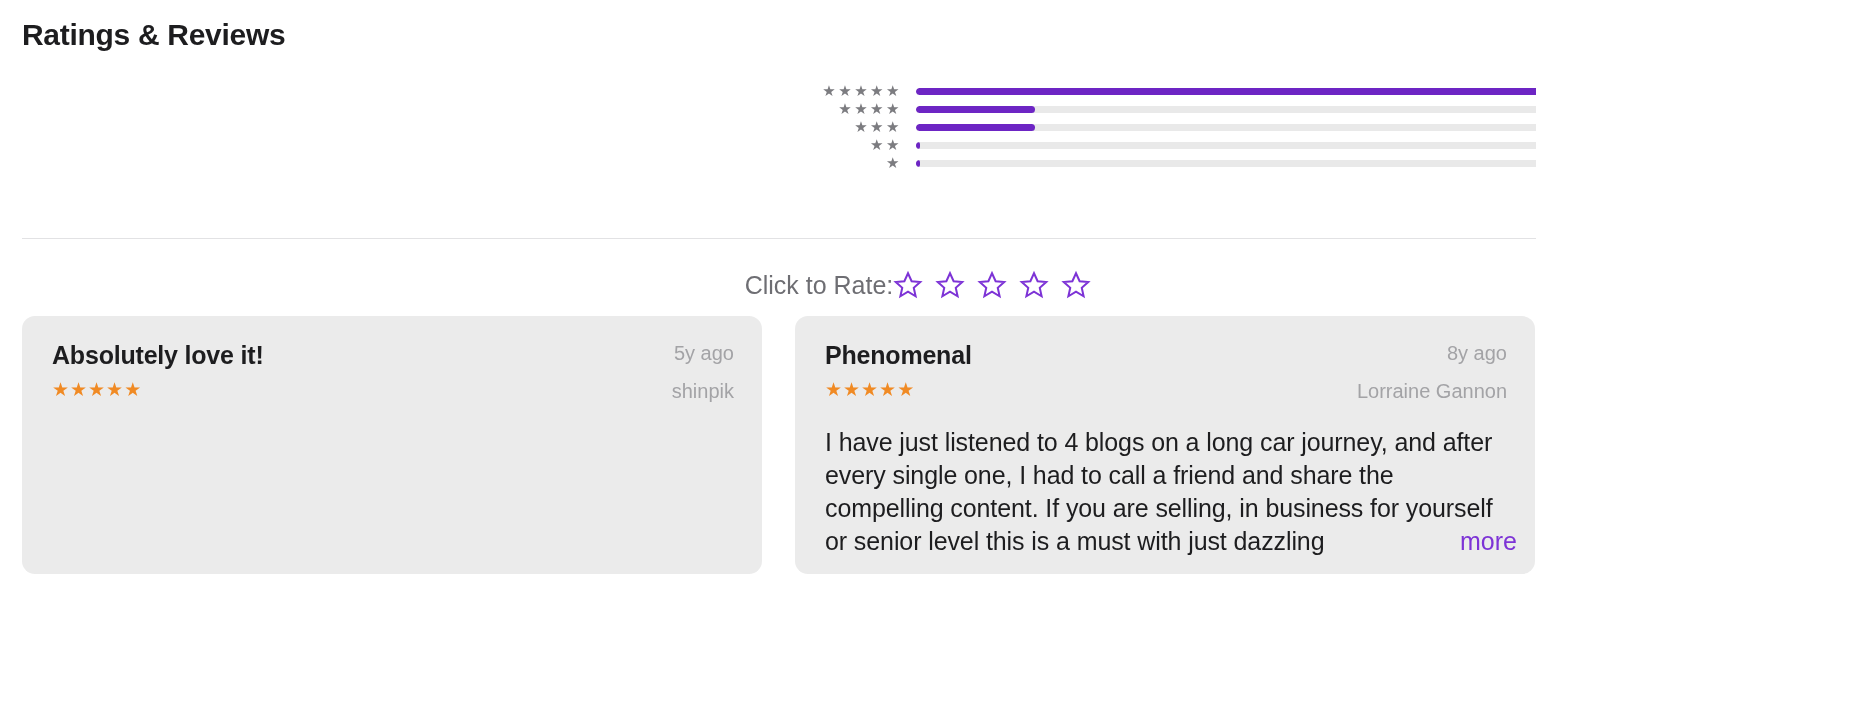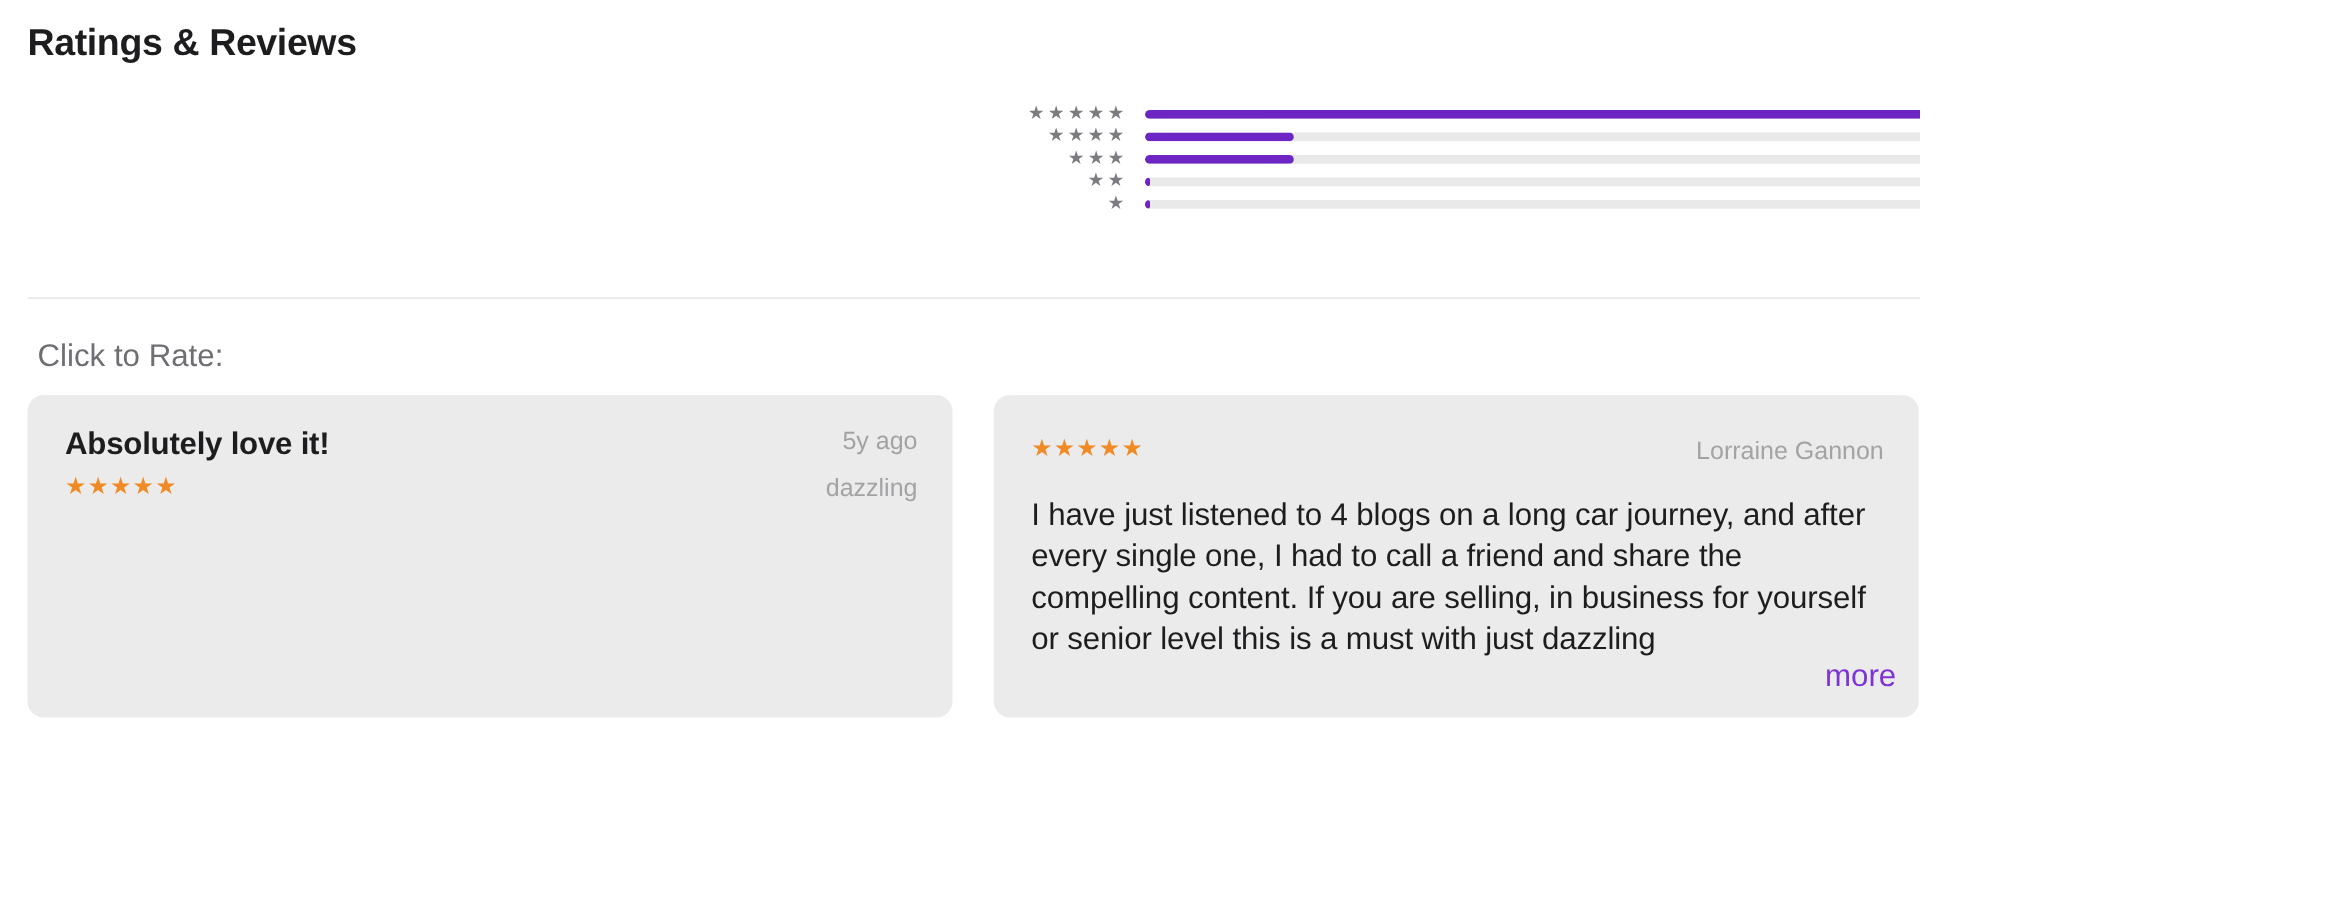--- a/index.html
+++ b/index.html
@@ -140,27 +140,27 @@
     left: 22px;
     top: 238px;
     width: 1824px;
     height: 1px;
     background: #e2e2e4;
   }
 
   
   .rate-row {
     position: absolute;
-    left: 30px;
+    left: 6px;
     top: 262px;
     width: 1824px;
     height: 46px;
     display: flex;
     align-items: center;
-    justify-content: space-between;
+    justify-content: center;
   }
   .rate-label {
     font-size: 25px;
     color: #6e6e73;
     line-height: 30px;
   }
   .rate-stars {
     display: flex;
     gap: 12px;
     align-items: center;
@@ -325,24 +325,28 @@
   </div>
 
   <div class="reviews" id="review-cards">
       <div class="review-card">
         <div class="review-head">
           <div class="review-title">Absolutely love it!</div>
           <div class="review-date">5y ago</div>
         </div>
         <div class="review-sub">
           <div class="review-stars">★★★★★</div>
-          <div class="review-author">dazzling</div>
+          <div class="review-author">shinpik</div>
         </div>
       </div>
       <div class="review-card">
+        <div class="review-head">
+          <div class="review-title">Phenomenal</div>
+          <div class="review-date">8y ago</div>
+        </div>
         <div class="review-sub">
           <div class="review-stars">★★★★★</div>
           <div class="review-author">Lorraine Gannon</div>
         </div>
         <div class="review-body clamped">I have just listened to 4 blogs on a long car journey, and after every single one, I had to call a friend and share the compelling content. If you are selling, in business for yourself or senior level this is a must with just dazzling</div>
         <span class="more-link">more</span>
       </div>
     </div>
 
 </div>

